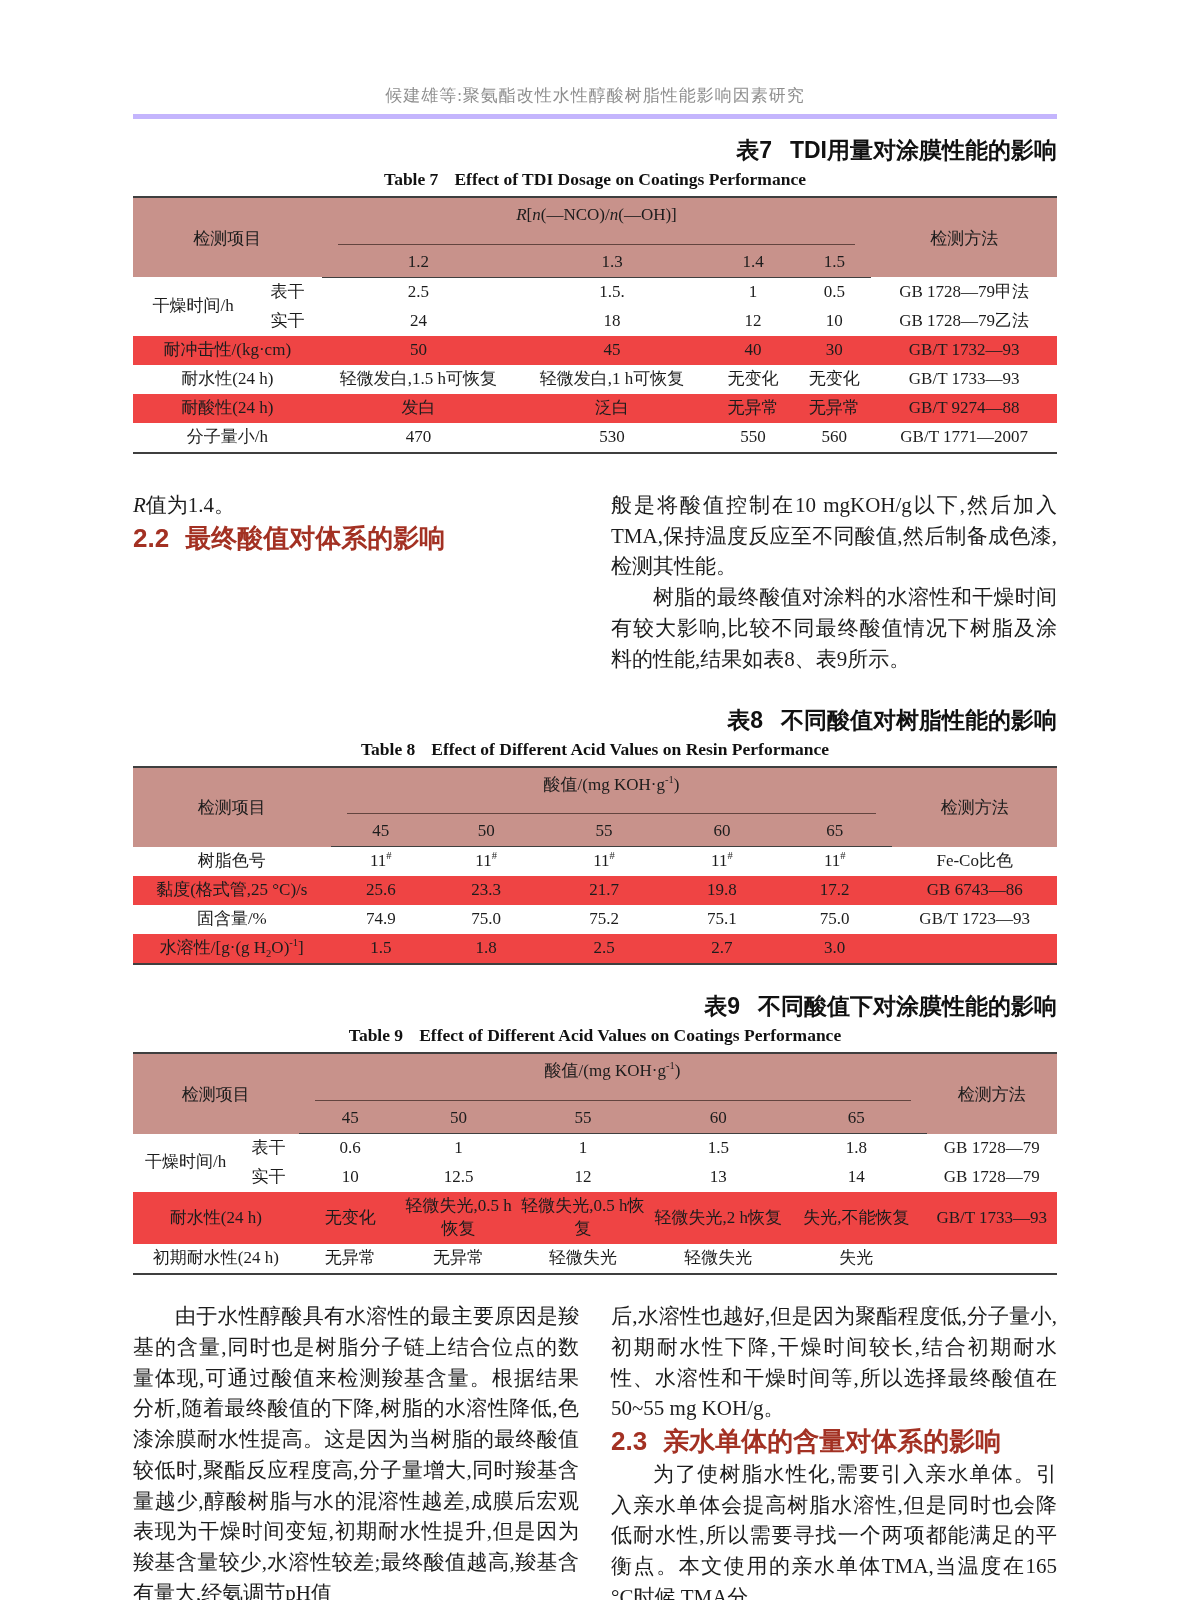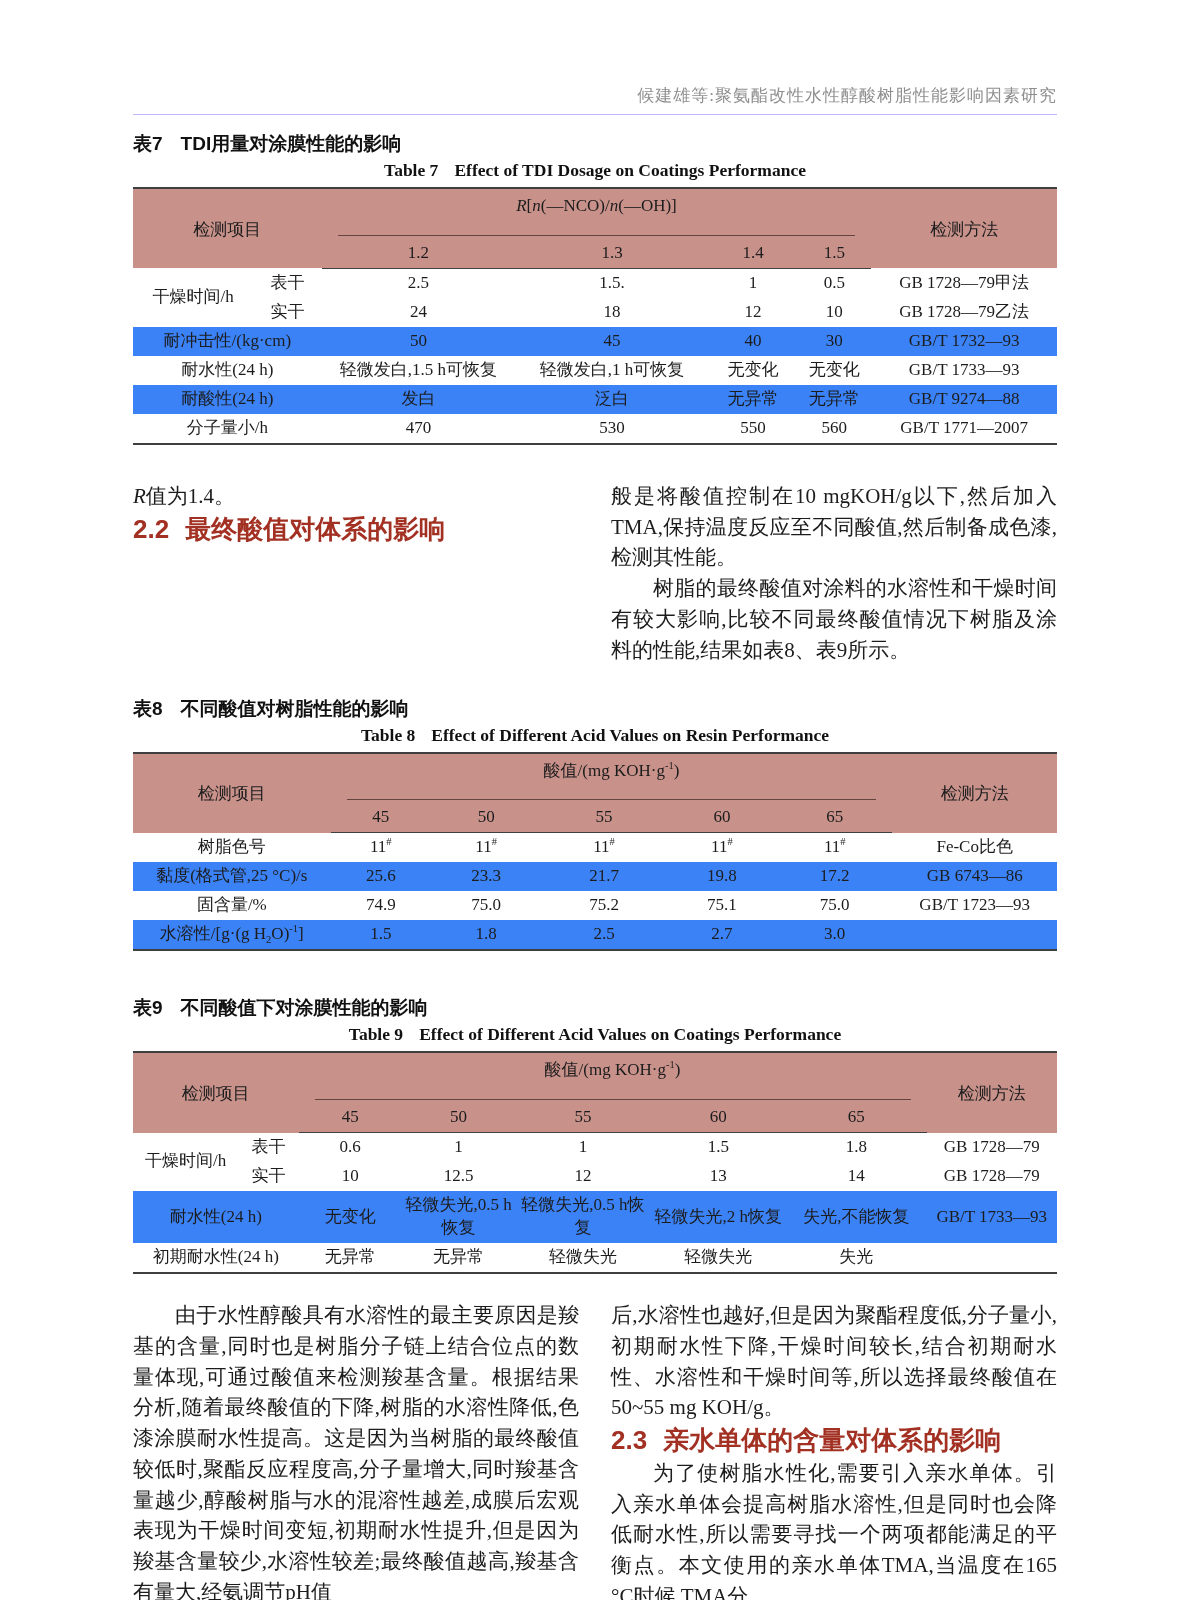--- a/index.html
+++ b/index.html
@@ -1,62 +1,62 @@
 <!DOCTYPE html>
 <html><head>
 <meta charset="utf-8">
 <style>
   * { margin:0; padding:0; box-sizing:border-box; }
   html,body { width:1187px; height:1600px; background:#ffffff; }
   body { font-family:"Liberation Serif", serif; color:#1c1c1c; overflow:hidden; }
   .page { width:1187px; height:1600px; padding:84px 130px 0 133px; position:relative; }
 
   
-  .running-head { text-align:right; font-size:17px; color:#8e8e8e; letter-spacing:1px;
-                  padding-bottom:7px; border-bottom:1px solid #c4b5fd; }
-
-  
-  .cap-cn { margin-top:16px; text-align:left; font-family:"Liberation Sans", sans-serif;
-            font-weight:bold; font-size:19px; color:#111; }
+  .running-head { text-align:center; font-size:17px; color:#8e8e8e; letter-spacing:1px;
+                  padding-bottom:7px; border-bottom:5px solid #c4b5fd; }
+
+  
+  .cap-cn { margin-top:16px; text-align:right; font-family:"Liberation Sans", sans-serif;
+            font-weight:bold; font-size:23px; color:#111; }
   .cap-cn .cap-gap { display:inline-block; width:18px; }
   .cap-en { margin-top:3px; text-align:center; font-weight:bold; font-size:17.5px; color:#111; }
   .cap-en .cap-gap { display:inline-block; width:16px; }
 
   
   table.dtable { width:100%; border-collapse:collapse; table-layout:fixed;
                  font-size:17px; margin-top:6px;
                  border-top:2px solid #3f3f3f; border-bottom:2px solid #3f3f3f; }
   table.dtable th, table.dtable td { font-weight:normal; text-align:center; vertical-align:middle;
                  padding:3px 2px; line-height:1.35; }
   thead.phead { background:#c8928b; }
   thead.phead tr:last-child th { border-bottom:1.5px solid #3f3f3f; }
   thead.phead tr:first-child th { padding-top:6px; }
   .groupcell { padding-bottom:0; }
   .groupcell .groupline { display:block; margin:0 14px; padding-bottom:17px;
                           border-bottom:1px solid #63443f; }
-  tr.stripe { background:#3b82f6;border-radius:13px; }
+  tr.stripe { background:#ef4444;border-radius:13px; }
   td.rowlabel { text-align:left; padding-left:10px; }
   tbody td { height:29px; }
   i { font-style:italic; }
   sup { font-size:0.62em; vertical-align:super; line-height:0; }
   sub { font-size:0.62em; vertical-align:sub; line-height:0; }
 
   
   .twocol { display:flex; gap:32px;justify-content:space-between; }
   .col { width:446px; font-size:21px; line-height:30.8px; text-align:justify; }
   .block1 { margin-top:36px; }
   .block2 { margin-top:26px; }
   p.indent { text-indent:2em; }
   .sec-head { font-family:"Liberation Sans", sans-serif; font-weight:bold; font-size:26px;
               color:#a33123; margin:2px 0 2px 0; }
   .sec-head .sec-gap { display:inline-block; width:16px; }
 
   
   .mt-t8 { margin-top:30px; }
-  .mt-t9 { margin-top:44px; }
+  .mt-t9 { margin-top:26px; }
 </style>
 </head>
 <body>
 
 <div class="page">
 
   <div class="running-head">候建雄等:聚氨酯改性水性醇酸树脂性能影响因素研究</div>
 
   <div class="cap-cn">
     <span>表7</span><span class="cap-gap"></span><span>TDI用量对涂膜性能的影响</span>

